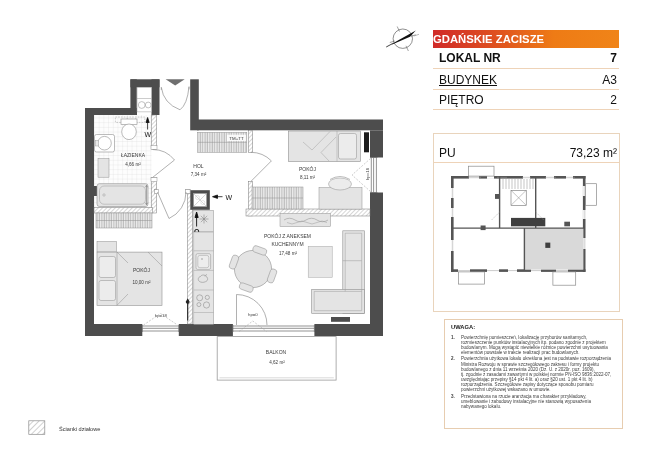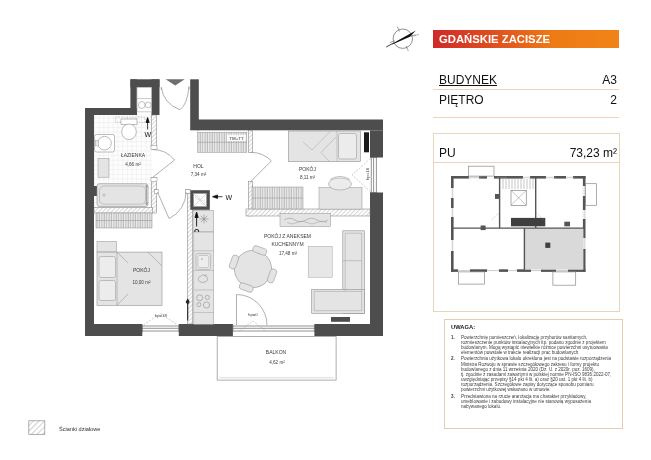--- a/index.html
+++ b/index.html
@@ -1,18 +1,18 @@
 <!DOCTYPE html>
 <html><head>
 <meta charset="utf-8">
 <style>
 html,body{margin:0;padding:0;background:#fff;}
 #page{position:relative;width:651px;height:460px;background:#fff;font-family:"Liberation Sans",sans-serif;overflow:hidden;}
 .abs{position:absolute;}
-#hdr{left:433px;top:30px;width:186px;height:18px;background:linear-gradient(90deg,#d02a28 0%,#dd4c20 30%,#ee7b15 65%,#f08418 100%);color:#fff;font-weight:bold;font-size:11.3px;line-height:18px;padding-left:6px;box-sizing:border-box;}
+#hdr{left:433px;top:30px;width:186px;height:18px;background:linear-gradient(90deg,#d02a28 0%,#dd4c20 30%,#ee7b15 65%,#f08418 100%);color:#fff;font-weight:bold;font-size:11.3px;line-height:18px;box-sizing:border-box;}
 .row{left:433px;width:186px;height:20px;border-bottom:1px solid #eed3b8;font-size:12px;color:#111;line-height:20px;box-sizing:border-box;padding:0 2px 0 6px;}
 .row .v{float:right;}
 #kbox{left:433px;top:133px;width:187px;height:179px;border:1px solid #e9d4bc;box-sizing:border-box;}
 #ubox{left:444px;top:319px;width:179px;height:110px;border:1px solid #e7cdb0;box-sizing:border-box;padding:4px 5px 0 6px;color:#222;}
 #ubox .t{font-size:5.8px;font-weight:bold;margin-bottom:4.5px;}
 #ubox .it{position:relative;padding-left:10px;font-size:4.55px;line-height:5.1px;margin-bottom:1.6px;color:#3d3d3d;}
 #ubox .n{position:absolute;left:0;top:0;font-weight:bold;}
 </style>
 </head>
 <body>
@@ -345,24 +345,25 @@
 <line x1="26" y1="30.8" x2="28.4" y2="36"></line>
 <line x1="30.8" y1="21.3" x2="35.8" y2="19.8"></line>
 </g>
 <polygon points="35.8,15.4 30,21.8 11.5,29.8 12.5,28.6" fill="#111"></polygon>
 <line x1="12.5" y1="28.6" x2="6.2" y2="32" stroke="#111" stroke-width="0.8"></line>
 <line x1="33.7" y1="21.1" x2="39" y2="19.3" stroke="#777" stroke-width="0.5"></line>
 </svg>
 
 <div class="abs" id="hdr">GDAŃSKIE ZACISZE</div>
 
+<div class="abs row" style="top:48px;height:21px;line-height:21px;font-weight:bold;">LOKAL NR<span class="v">7</span></div>
 
 <div class="abs row" style="top:70px;text-decoration:underline;">BUDYNEK<span class="v">A3</span></div>
 
-<div class="abs row" style="top:91px;height:27px;line-height:19px;">PIĘTRO<span class="v">2</span></div>
+<div class="abs row" style="top:91px;height:19px;line-height:19px;">PIĘTRO<span class="v">2</span></div>
 
 <div class="abs row" style="top:111px;margin-top:32px;">PU<span class="v">73,23 m²</span></div>
 
 <div class="abs" id="kbox"></div>
 
 <svg class="abs" style="left:433px;top:133px" width="187" height="179" viewBox="0 0 187 179">
 <g transform="translate(-433 -133)">
 
 <g fill="#555">
 <rect x="451" y="176" width="134.5" height="2.6"></rect>

